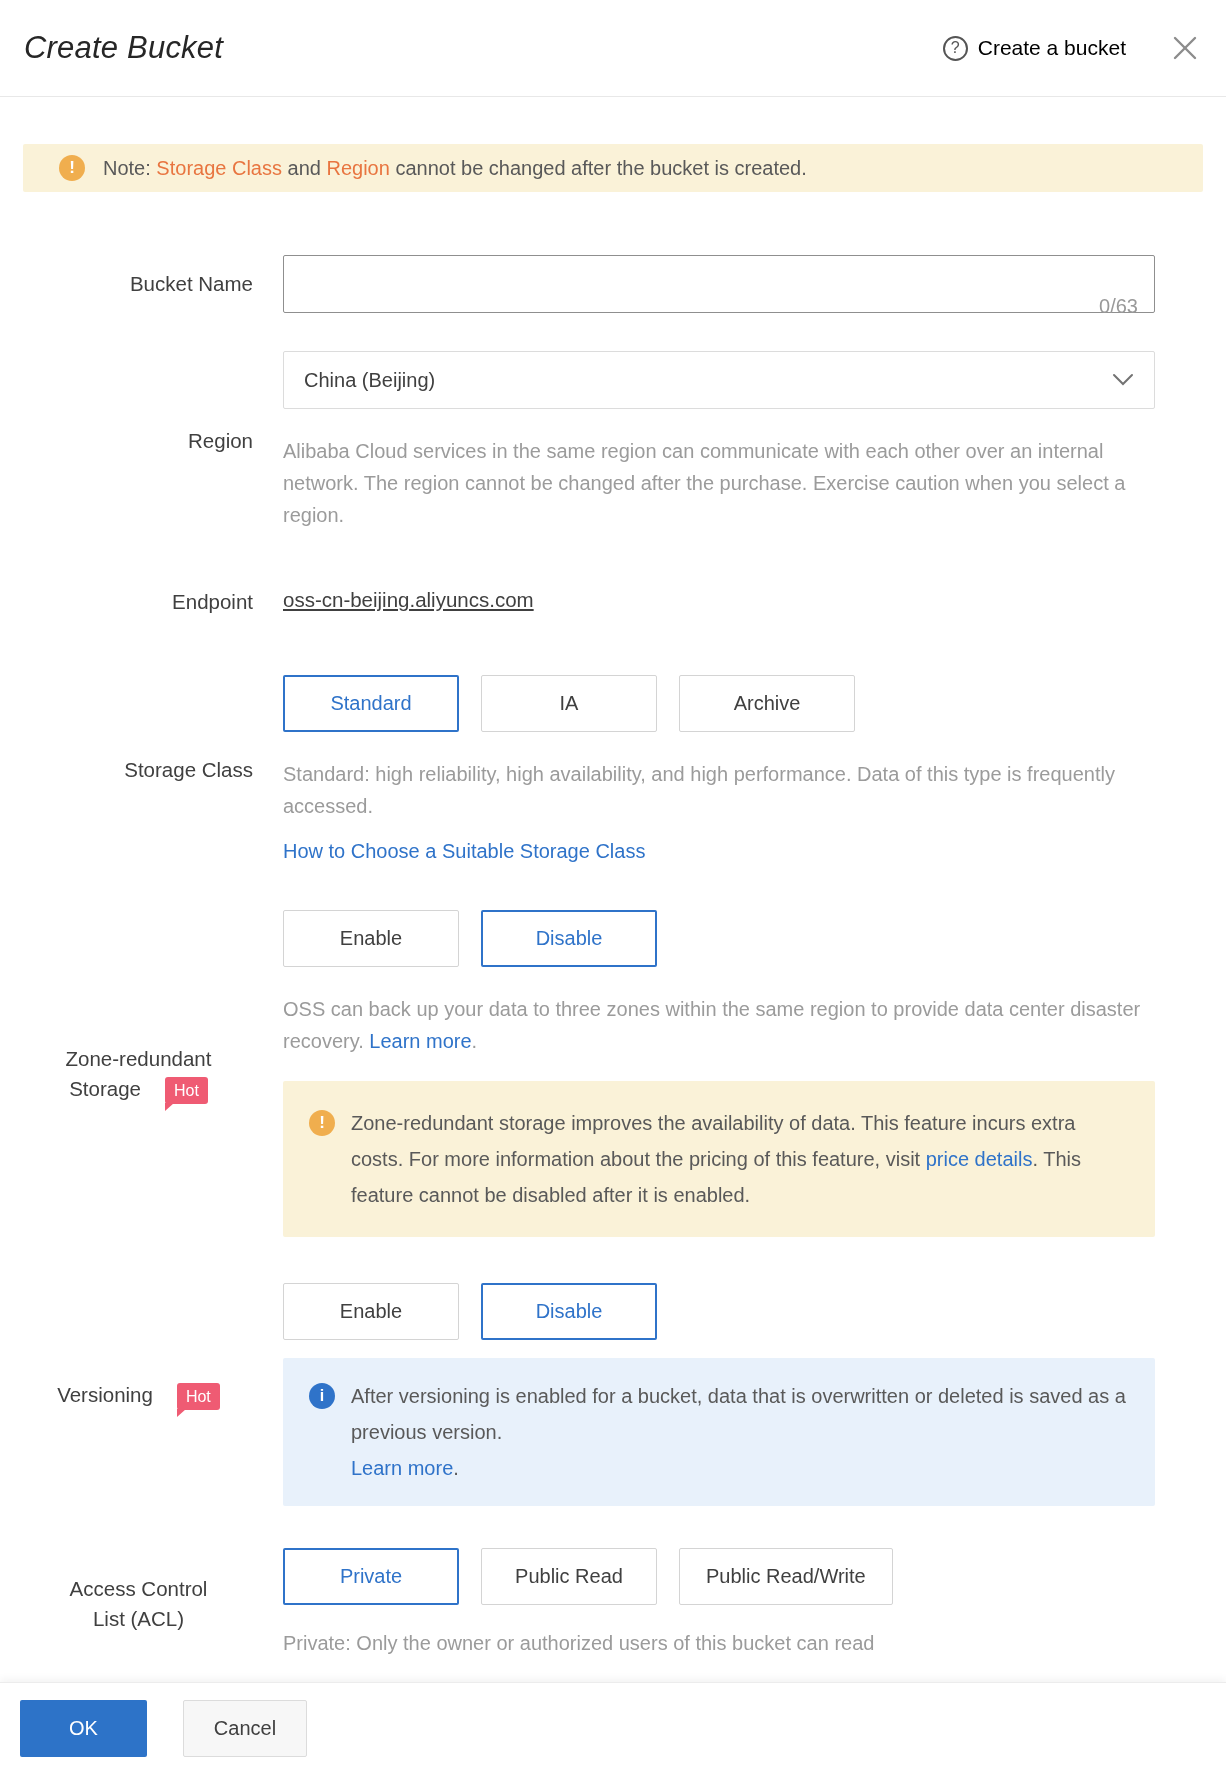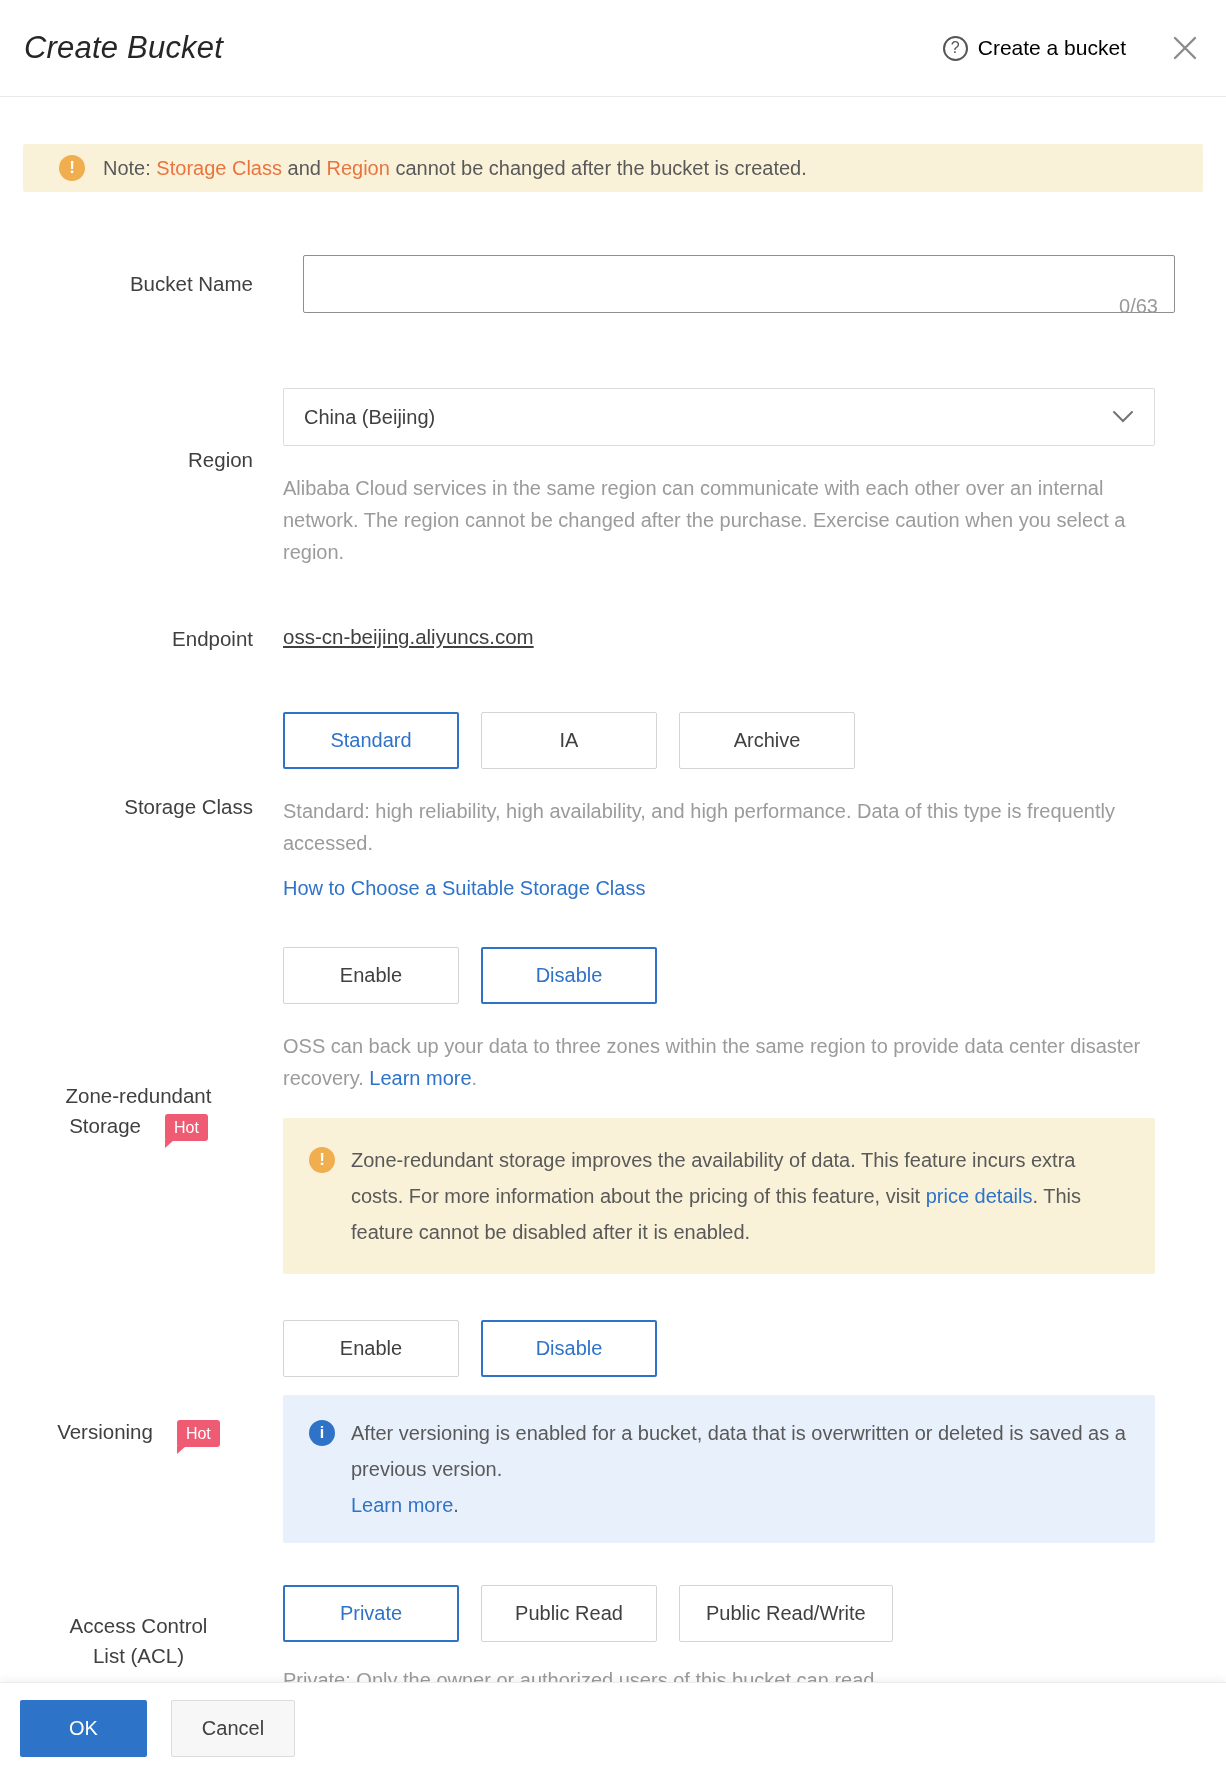--- a/index.html
+++ b/index.html
@@ -93,21 +93,21 @@
     font-size: 20px; font-family: inherit; color: #404040;
     background: transparent;
   }
   .char-counter { font-size: 20px; color: #999; padding-right: 16px; margin-top: 44px; }
 
   .select-box {
     width: 872px; height: 58px;
     border: 1px solid #dcdcdc; border-radius: 2px;
     display: flex; align-items: center;
     padding: 0 20px; cursor: pointer;
-    font-size: 20px; color: #404040; background: #fff; margin-top: 37px;
+    font-size: 20px; color: #404040; background: #fff;
   }
   .select-box .chevron { margin-left: auto; }
 
   .desc { font-size: 20px; line-height: 32px; color: #9b9b9b; }
   .desc-mt { margin-top: 26px; }
   .link { color: #2f73c9; cursor: pointer; text-decoration: none; }
   .standalone-link { display: inline-block; margin-top: 16px; font-size: 20px; line-height: 26px; }
 
   .value-text { font-size: 20.5px; color: #404040; line-height: 26px; text-decoration: underline; }
 
@@ -130,37 +130,37 @@
   .warning-box { background: #faf2d8; padding: 24px 26px; margin-top: 24px; width: 872px; }
   .info-box { background: #e8f1fb; padding: 20px 26px; margin-top: 18px; width: 872px; }
   .info-icon {
     width: 26px; height: 26px; border-radius: 50%;
     background: #2f73c9; color: #fff;
     font-size: 16px; font-weight: bold; font-style: normal;
     display: inline-flex; align-items: center; justify-content: center;
     flex: 0 0 26px;
   }
 
-  .row-mt-bucket { margin-top: 63px; gap: 20px; }
+  .row-mt-bucket { margin-top: 63px; }
   .row-mt-region { margin-top: 38px; }
   .row-mt-endpoint { margin-top: 56px; }
   .row-mt-storage { margin-top: 58px; }
   .row-mt-zone { margin-top: 46px; }
   .row-mt-versioning { margin-top: 46px; }
   .row-mt-acl { margin-top: 42px; }
   .acl-desc { margin-top: 22px; }
 
   
   .dialog-footer {
     position: absolute; left: 0; right: 0; bottom: 0;
     height: 91px; background: #fff;
     border-top: 1px solid #ececec;
     box-shadow: 0 -3px 8px rgba(0,0,0,0.05);
     display: flex; align-items: center;
-    padding-left: 20px; gap: 24px;
+    padding-left: 20px; gap: 36px;
   }
   .btn-primary {
     width: 127px; height: 57px;
     background: #2d73c8; color: #fff;
     border: none; border-radius: 2px;
     font-size: 20px; font-family: inherit; cursor: pointer;
   }
   .btn-secondary {
     width: 124px; height: 57px;
     background: #f7f7f7; color: #404040;

